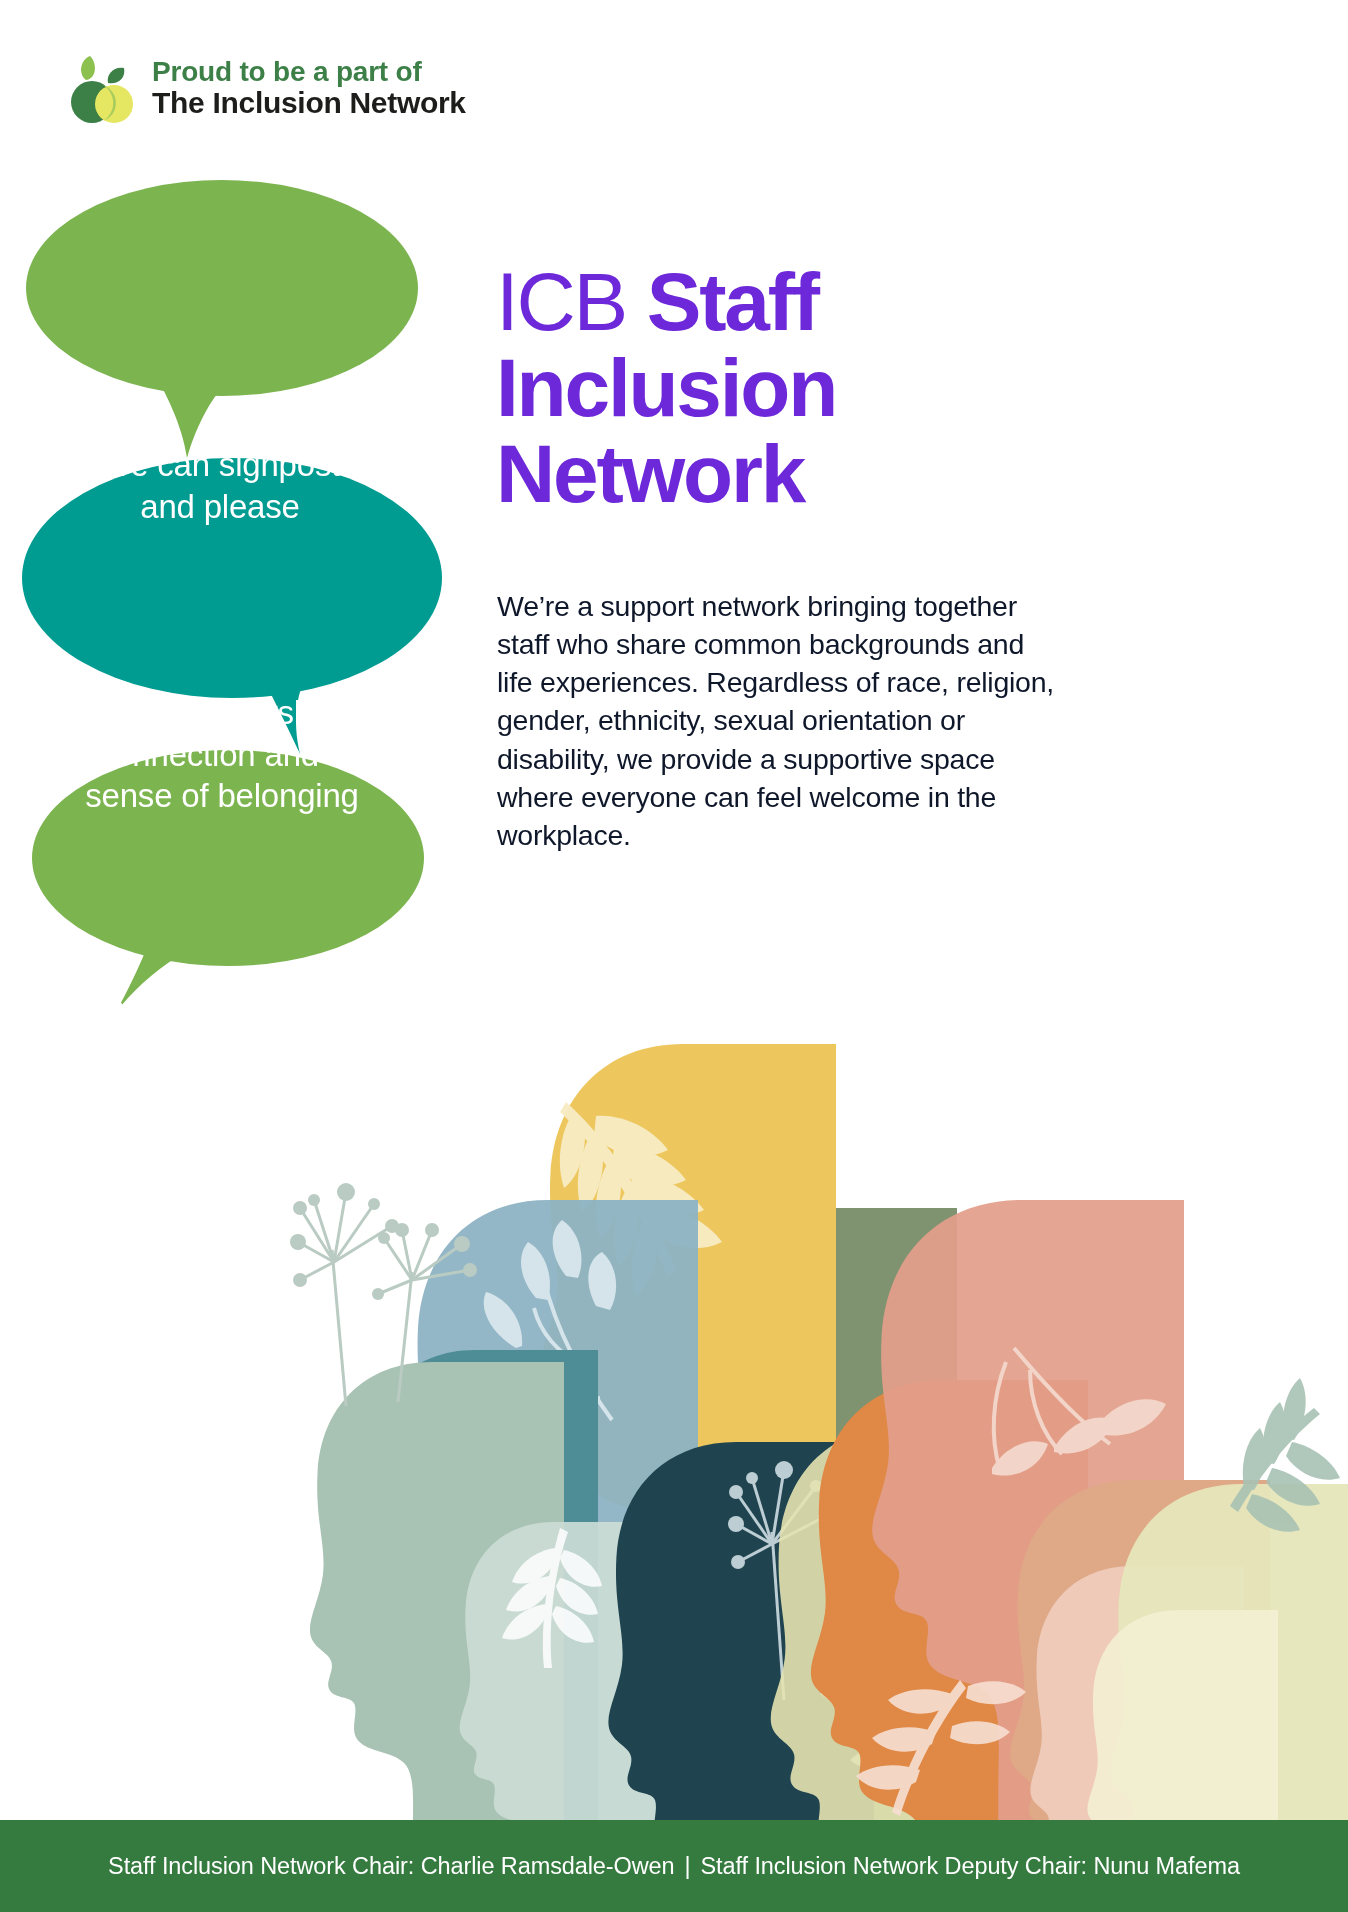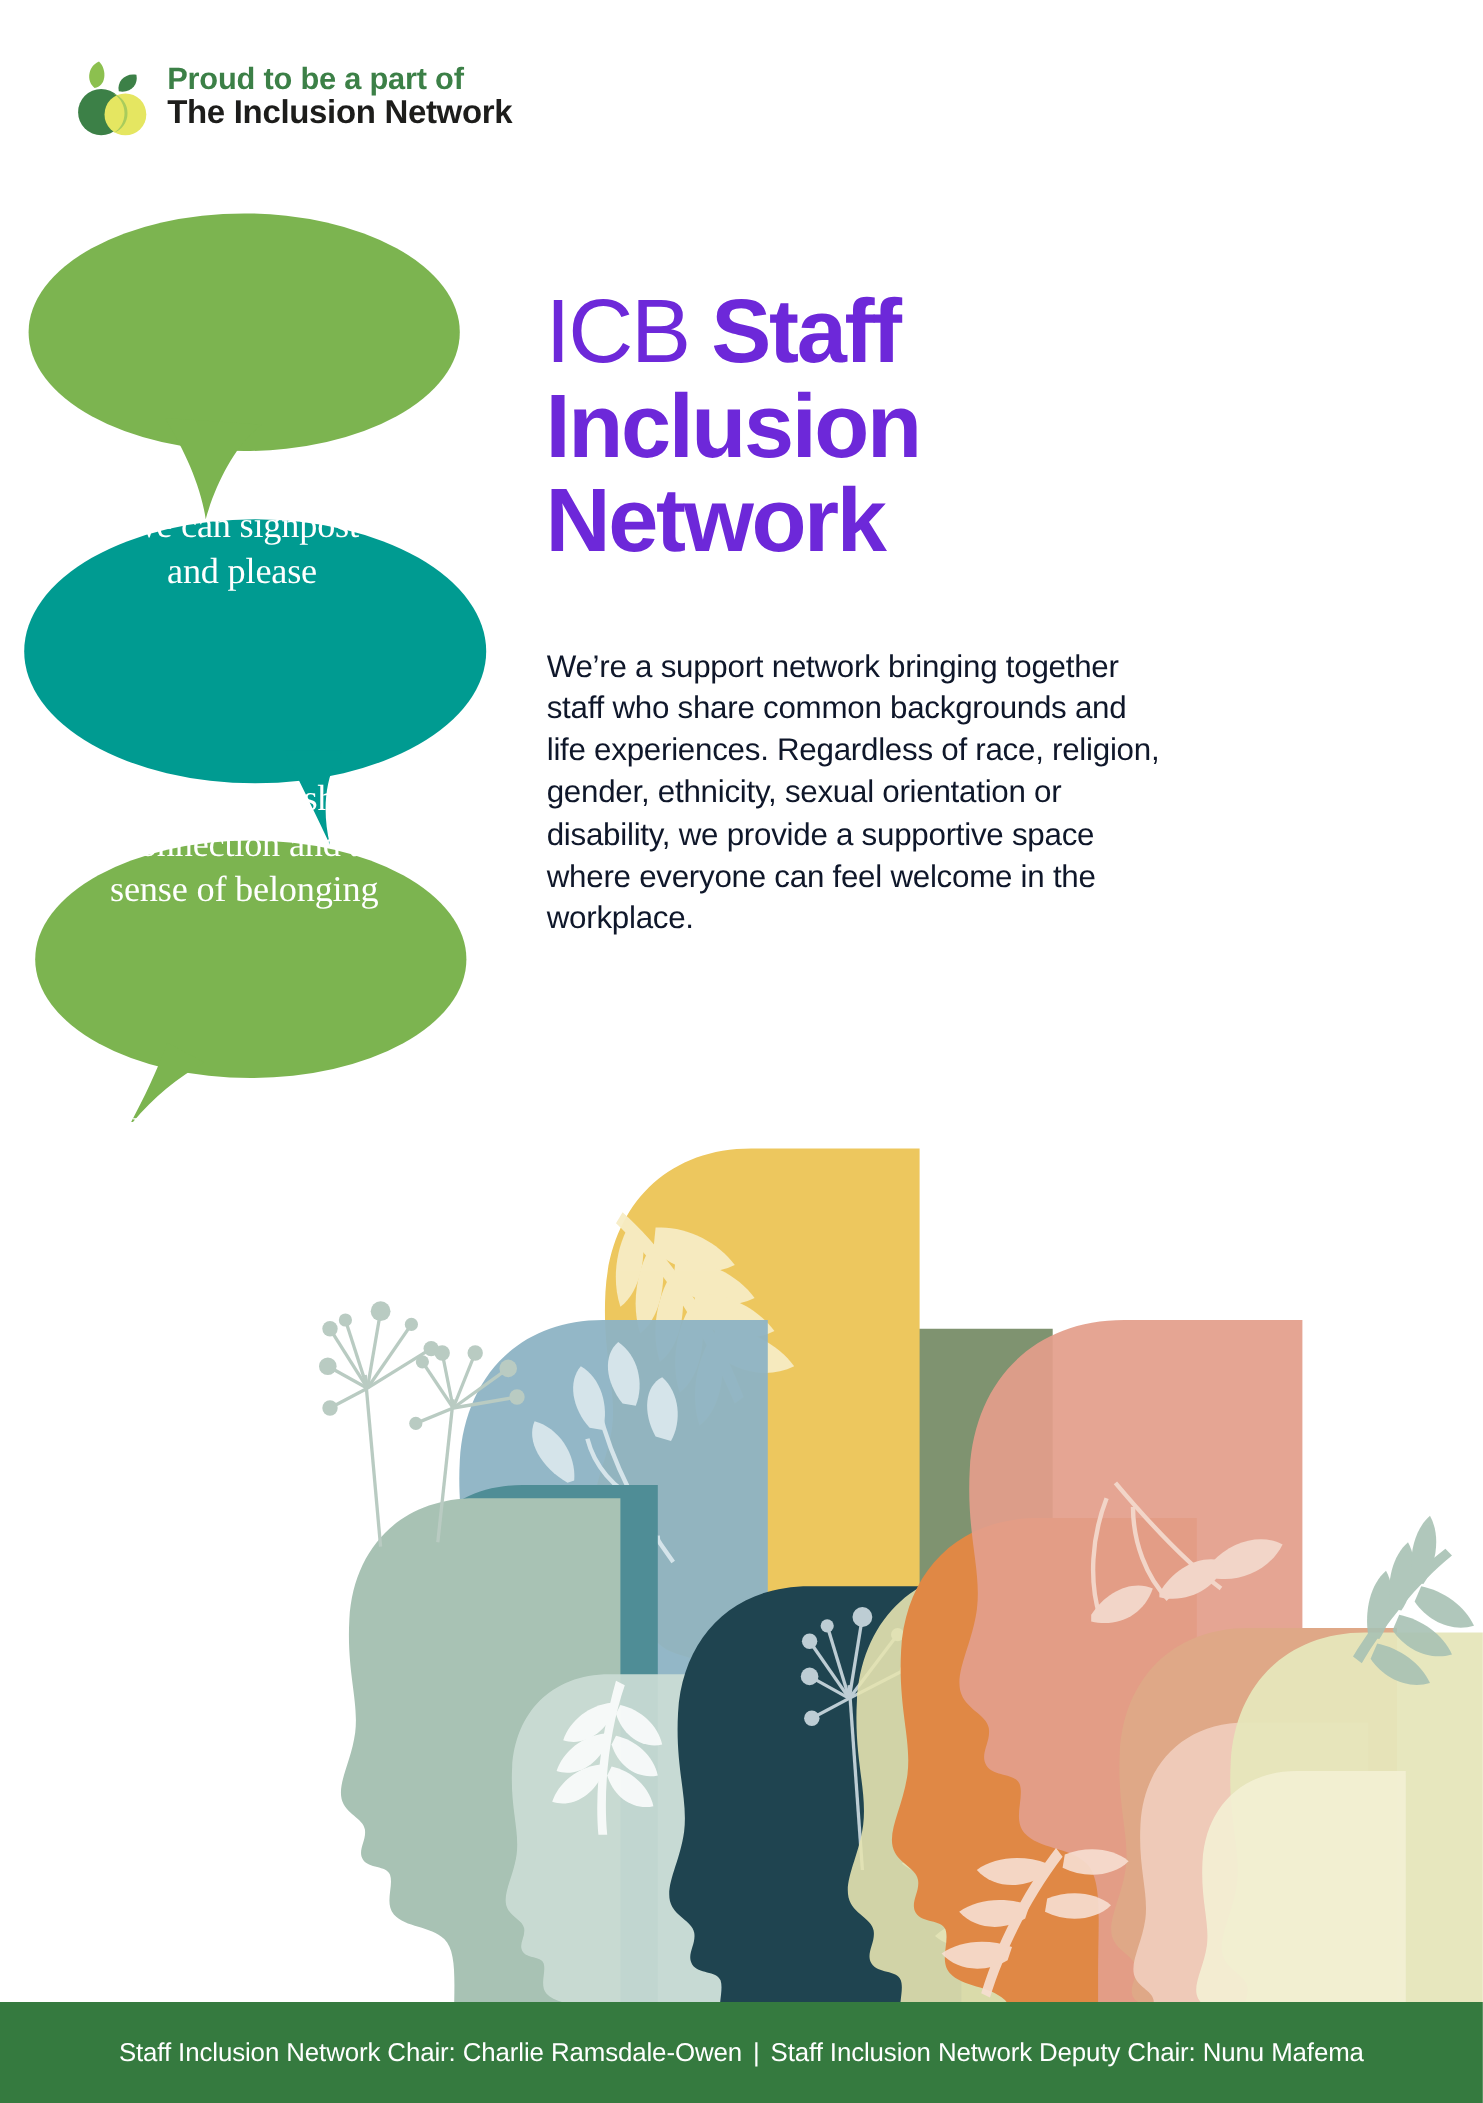--- a/index.html
+++ b/index.html
@@ -45,24 +45,23 @@
     font-size: 30px;
     font-weight: bold;
     color: #1d1d1b;
     letter-spacing: -0.3px;
   }
 
   
   .bubbles {
     position: absolute;
     left: 0;
-    top: 190px;
+    top: 176px;
     width: 470px;
     height: 830px;
-    font-family: Liberation Serif, serif;
   }
   .bubble-text {
     position: absolute;
     color: #ffffff;
     text-align: center;
     font-size: 33px;
     line-height: 1.26;
     letter-spacing: -0.2px;
   }
   .bt1 { left: 40px; top: 268px; width: 360px; }

